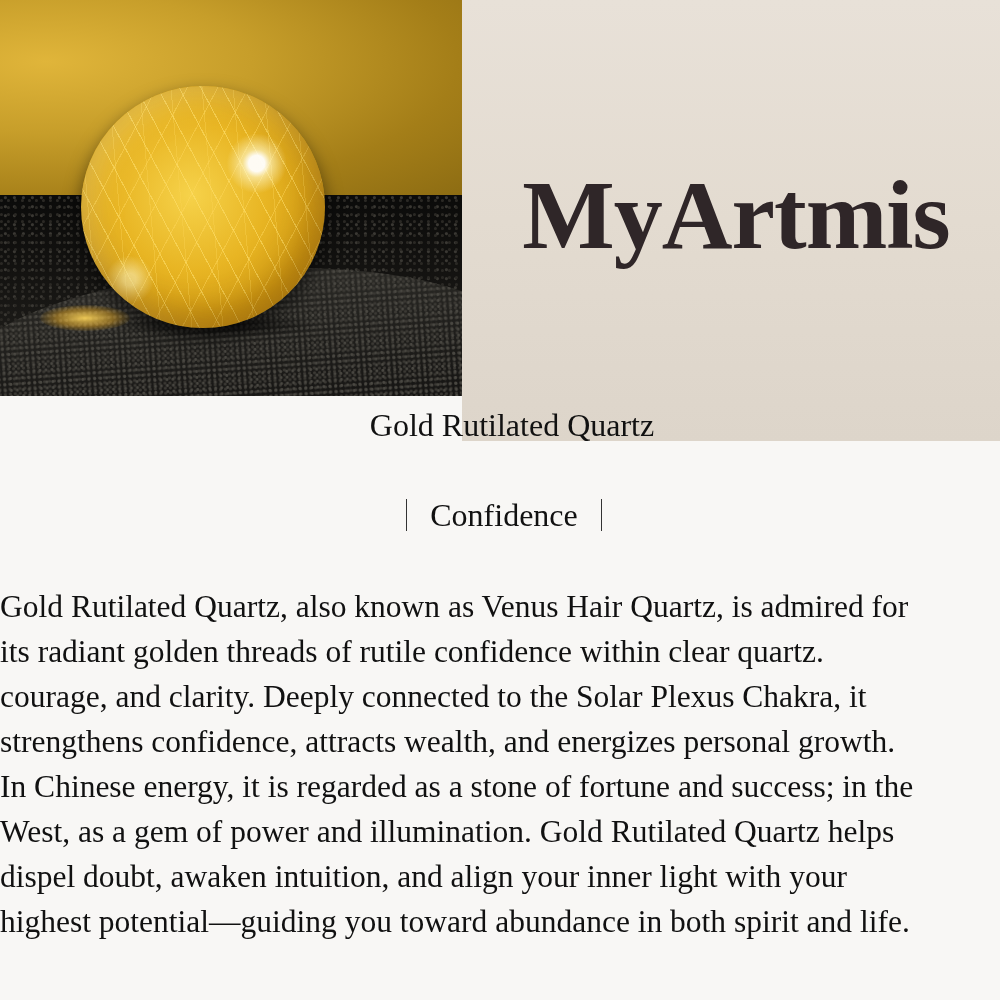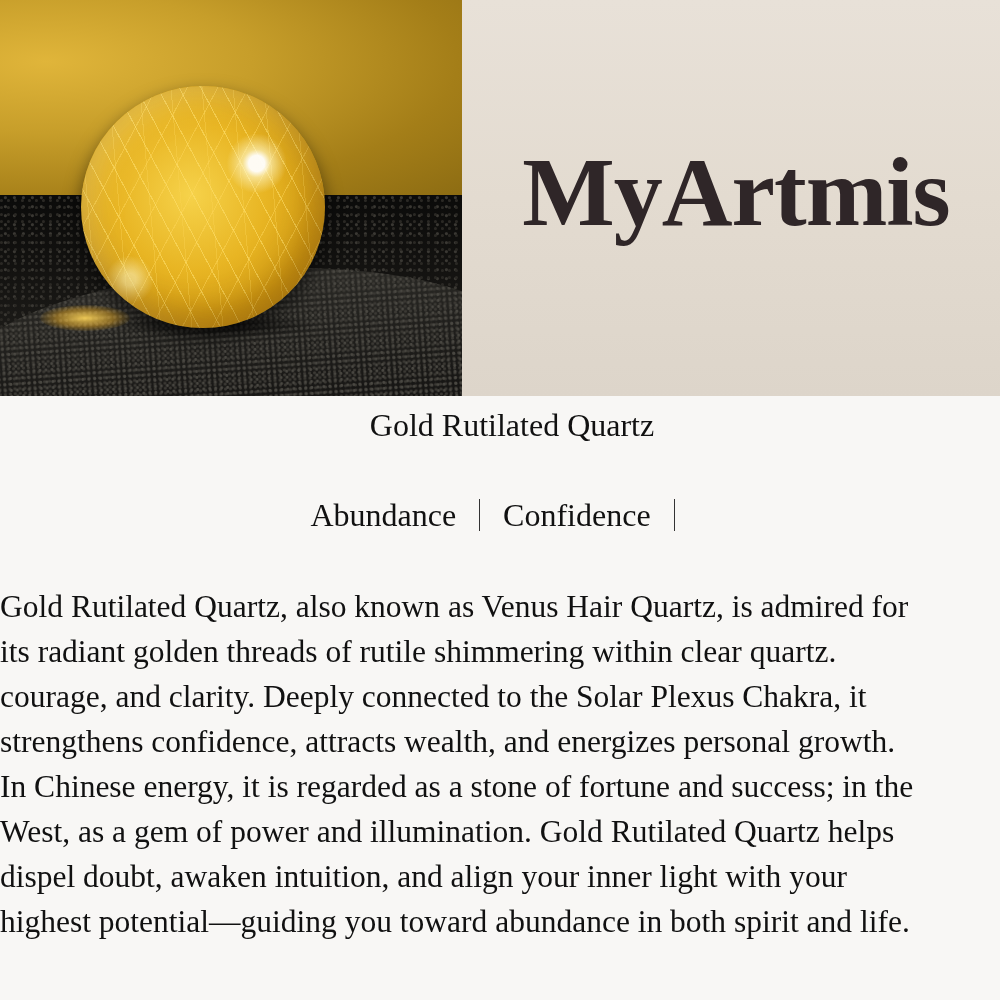--- a/index.html
+++ b/index.html
@@ -61,21 +61,21 @@
         repeating-linear-gradient(85deg, rgba(255,230,120,0.0) 0 17px, rgba(250,210,80,0.4) 17px 18px, rgba(255,230,120,0) 18px 31px),
         radial-gradient(circle at 45% 45%, #f6d24a 0%, #e8b523 40%, #d09a12 70%, #b27c0a 92%, #8d5f06 100%);
       box-shadow: 0 8px 18px rgba(0,0,0,0.55), inset -10px -14px 30px rgba(120,70,0,0.45), inset 10px 10px 30px rgba(255,240,170,0.35);
     }
     .photo .sphere-shadow {
       position: absolute; left: 110px; top: 312px; width: 210px; height: 26px;
       border-radius: 50%;
       background: radial-gradient(ellipse, rgba(0,0,0,0.7) 0%, transparent 70%);
     }
     .brand-panel {
-      width: 538px; height: 396px;
+      width: 538px; height: 441px;
       background: linear-gradient(180deg, #e8e1d8 0%, #e3dbd0 50%, #ddd5ca 100%);
       display: flex;
       align-items: center;
       justify-content: center;
     }
     .brand-logo {
       font-family: "Liberation Serif", "DejaVu Serif", serif;
       font-weight: bold;
       font-size: 98px;
       letter-spacing: -1px;
@@ -127,28 +127,27 @@
     <div class="sphere"></div>
   </div>
   <div class="brand-panel">
     <div class="brand-logo">MyArtmis</div>
   </div>
 </div>
 
 <div class="stone-name">Gold Rutilated Quartz</div>
 
 <div class="attributes">
-  <span>Abundance</span>
   <span class="sep"></span>
   <span>Confidence</span>
   <span class="sep"></span>
 </div>
 
 <div class="description">
   <span class="line">Gold Rutilated Quartz, also known as Venus Hair Quartz, is admired for</span>
-  <span class="line">its radiant golden threads of rutile shimmering within clear quartz.</span>
+  <span class="line">its radiant golden threads of rutile confidence within clear quartz.</span>
   <span class="line">courage, and clarity. Deeply connected to the Solar Plexus Chakra, it</span>
   <span class="line">strengthens confidence, attracts wealth, and energizes personal growth.</span>
   <span class="line">In Chinese energy, it is regarded as a stone of fortune and success; in the</span>
   <span class="line">West, as a gem of power and illumination. Gold Rutilated Quartz helps</span>
   <span class="line">dispel doubt, awaken intuition, and align your inner light with your</span>
   <span class="line">highest potential—guiding you toward abundance in both spirit and life.</span>
 </div>
 
 </body></html>

